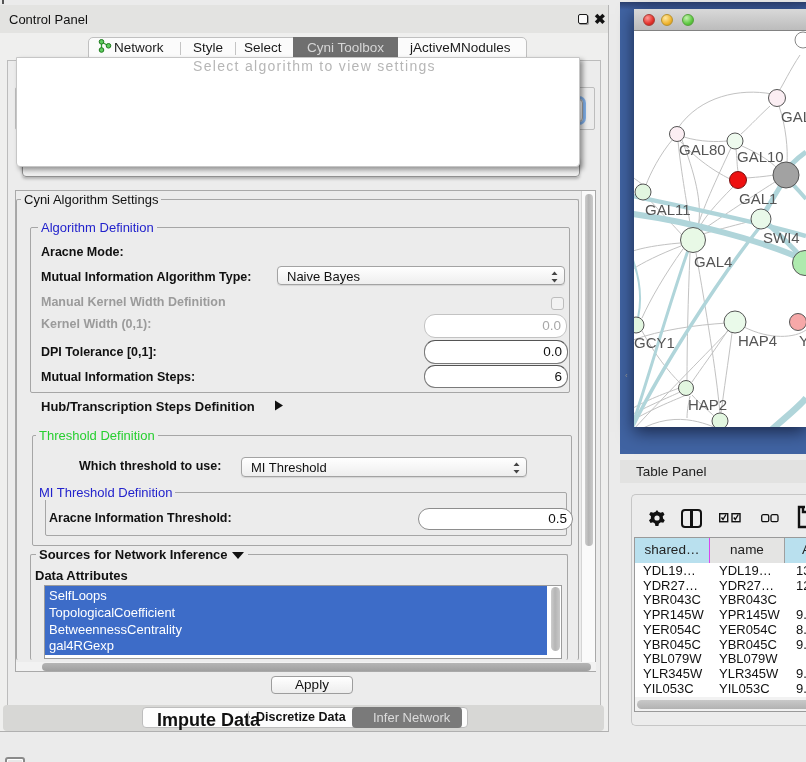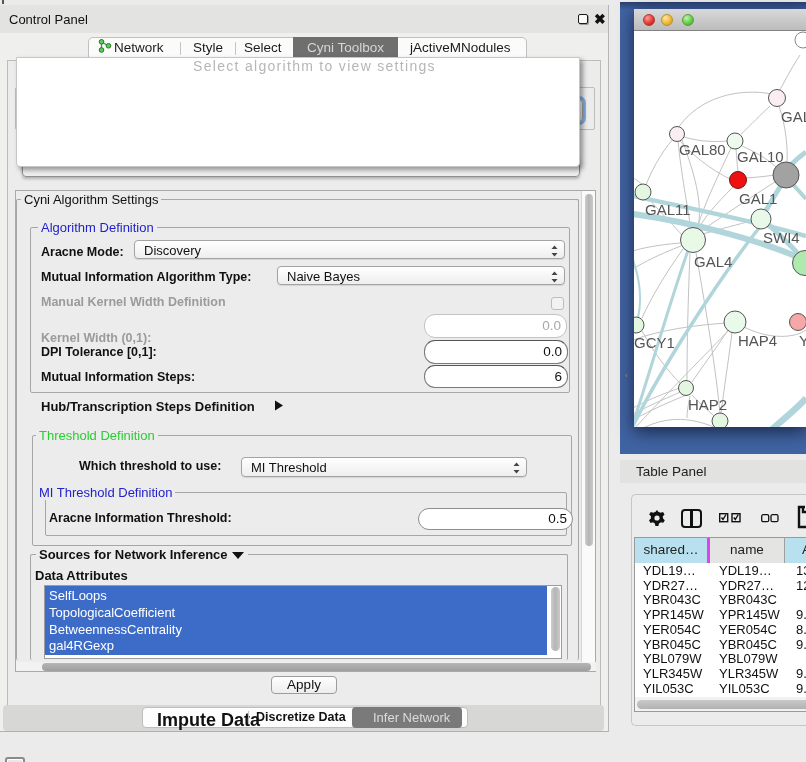--- a/index.html
+++ b/index.html
@@ -63,38 +63,31 @@
 <div class="abs" style="left:585px;top:194px;width:8px;height:352px;border-radius:5px;
   background:linear-gradient(90deg,#cdcdcd,#b5b5b5 45%,#c9c9c9);"></div>
 
 <div class="abs" style="left:16px;top:199px;width:563px;height:461px;border:1px solid #a6a6a6;border-bottom:none;border-radius:2px;"></div>
 <div class="gtitle" style="left:21px;top:192px;color:#111;">Cyni Algorithm Settings</div>
 
 <div class="grp" style="left:30px;top:227px;width:540px;height:166px;"></div>
 <div class="gtitle" style="left:38px;top:220px;color:#2222cc;">Algorithm Definition</div>
 
 <div class="lbl" style="left:41px;top:245px;">Aracne Mode:</div>
-<div class="combo" style="left:134px;top:240px;width:431px;height:19px;">
-      <span>Discovery</span>
-  <svg class="carr" style="right:5px;top:3px;" width="9" height="14" viewBox="0 0 9 14">
-    <path d="M1.5 5 L4.5 1.5 L7.5 5 Z" fill="#444"></path>
-        <path d="M1.5 9 L4.5 12.5 L7.5 9 Z" fill="#444"></path>
-      </svg>
-</div>
 <div class="lbl" style="left:41px;top:270px;">Mutual Information Algorithm Type:</div>
 <div class="combo" style="left:277px;top:266px;width:288px;height:19px;">
       <span>Naive Bayes</span>
   <svg class="carr" style="right:5px;top:3px;" width="9" height="14" viewBox="0 0 9 14">
     <path d="M1.5 5 L4.5 1.5 L7.5 5 Z" fill="#444"></path>
         <path d="M1.5 9 L4.5 12.5 L7.5 9 Z" fill="#444"></path>
       </svg>
 </div>
 <div class="lbl dis" style="left:41px;top:295px;">Manual Kernel Width Definition</div>
 <div class="abs" style="left:551px;top:297px;width:13px;height:13px;background:#f2f2f2;border:1px solid #bdbdbd;border-radius:3px;"></div>
-<div class="lbl dis" style="left:41px;top:331px;">Kernel Width (0,1):</div>
+<div class="lbl dis" style="left:41px;top:317px;">Kernel Width (0,1):</div>
 <div class="field" style="left:424px;top:314px;width:143px;height:24px;border:1px solid #c3c3c3;color:#a8a8a8;line-height:22px;">0.0</div>
 <div class="lbl" style="left:41px;top:345px;">DPI Tolerance [0,1]:</div>
 <div class="field" style="left:424px;top:340px;width:144px;height:24px;border:1px solid #7a7a7a;border-top-color:#555;line-height:22px;">0.0</div>
 <div class="lbl" style="left:41px;top:370px;">Mutual Information Steps:</div>
 <div class="field" style="left:424px;top:365px;width:144px;height:23px;border:1px solid #7a7a7a;border-top-color:#555;line-height:21px;">6</div>
 
 <div class="lbl" style="left:41px;top:399px;font-size:13px;">Hub/Transcription Steps Definition</div>
 <svg class="abs" style="left:273px;top:399px;" width="12" height="13" viewBox="0 0 12 13">
   <path d="M2 1.5 L10 6.5 L2 11.5 Z" fill="#111"></path>
     </svg>
@@ -123,21 +116,21 @@
 <div class="abs" style="left:44px;top:585px;width:518px;height:74px;background:#fff;border:1px solid #9c9c9c;"></div>
 <div class="abs" style="left:45px;top:586px;width:502px;height:69px;background:#3d6cc8;"></div>
 <div class="abs" style="left:49px;top:588px;font-size:13px;color:#fff;line-height:16.8px;">SelfLoops<br>TopologicalCoefficient<br>BetweennessCentrality<br>gal4RGexp</div>
 <div class="abs" style="left:551px;top:587px;width:9px;height:64px;border-radius:5px;
   background:linear-gradient(90deg,#cdcdcd,#b5b5b5 45%,#c9c9c9);"></div>
 
 <div class="abs" style="left:16px;top:662px;width:580px;height:9px;background:#f2f2f2;"></div>
 <div class="abs" style="left:42px;top:663px;width:549px;height:8px;border-radius:4px;
   background:linear-gradient(#b5b5b5,#9f9f9f);"></div>
 
-<div class="abs" style="left:271px;top:676px;width:66px;height:18px;background:linear-gradient(#ffffff,#ededed);
+<div class="abs" style="left:271px;top:676px;width:82px;height:18px;background:linear-gradient(#ffffff,#ededed);
   border:1px solid #9d9d9d;border-radius:4px;font-size:13.5px;text-align:center;line-height:16px;color:#111;">Apply</div>
 
 <div class="abs" style="left:3px;top:705px;width:601px;height:26px;background:#d7d7d5;border-radius:4px;"></div>
 <div class="abs" style="left:142px;top:707px;width:326px;height:21px;background:#fdfdfd;
   border:1px solid #bdbdbd;border-radius:4px;"></div>
 <div class="abs" style="left:157px;top:710px;font-size:18px;font-weight:bold;color:#111;">Impute Data</div>
 <div class="abs" style="left:248px;top:711px;width:1px;height:13px;background:#c4c4c4;"></div>
 <div class="abs" style="left:256px;top:710px;font-size:12.5px;font-weight:bold;color:#111;">Discretize Data</div>
 <div class="abs" style="left:352px;top:707px;width:110px;height:21px;background:#7a7a7a;border-radius:4px;"></div>
 <div class="abs" style="left:373px;top:710px;font-size:13px;color:#dcdcdc;">Infer Network</div>
@@ -259,21 +252,21 @@
 </svg>
 <svg class="abs" style="left:761px;top:514px;" width="18" height="9" viewBox="0 0 18 9">
   <rect x="0.7" y="0.7" width="7" height="7" rx="1.5" fill="none" stroke="#111" stroke-width="1.3"></rect>
   <rect x="10" y="0.7" width="7" height="7" rx="1.5" fill="none" stroke="#111" stroke-width="1.3"></rect>
 </svg>
 <svg class="abs" style="left:797px;top:505px;" width="9" height="24" viewBox="0 0 9 24">
   <path d="M8 2 L2 2 L2 22 L9 22 M6 2 L6 7 L9 7" stroke="#111" stroke-width="2.4" fill="none"></path>
 </svg>
 
 <div class="abs" style="left:634px;top:537px;width:172px;height:175px;background:#fff;border:1px solid #9a9a9a;border-right:none;"></div>
-<div class="abs" style="left:635px;top:538px;width:75px;height:25px;background:#b9e0ee;border-right:3px solid #d946ef;font-size:13.5px;text-align:center;line-height:24px;color:#222;">shared…</div>
+<div class="abs" style="left:635px;top:538px;width:75px;height:25px;background:#b9e0ee;border-right:1px solid #d946ef;font-size:13.5px;text-align:center;line-height:24px;color:#222;">shared…</div>
 <div class="abs" style="left:710px;top:538px;width:75px;height:25px;background:#e4e4e3;border-right:1px solid #9f9f9f;font-size:13.5px;text-align:center;line-height:24px;color:#222;">name</div>
 <div class="abs" style="left:785px;top:538px;width:21px;height:25px;background:#b9e0ee;font-size:13.5px;line-height:24px;color:#222;">
       <span style="position:absolute;left:17px;">A</span>
     </div>
 <div class="abs" style="left:635px;top:563px;width:171px;height:134px;overflow:hidden;font-size:13px;color:#111;">
   <div style="position:absolute;left:8px;top:1px;line-height:14.7px;">YDL19…<br>YDR27…<br>YBR043C<br>YPR145W<br>YER054C<br>YBR045C<br>YBL079W<br>YLR345W<br>YIL053C</div>
   <div style="position:absolute;left:84px;top:1px;line-height:14.7px;">YDL19…<br>YDR27…<br>YBR043C<br>YPR145W<br>YER054C<br>YBR045C<br>YBL079W<br>YLR345W<br>YIL053C</div>
   <div style="position:absolute;left:161px;top:1px;line-height:14.7px;">13<br>12<br><br>9.<br>8.<br>9.<br><br>9.<br>9.</div>
 </div>
 

